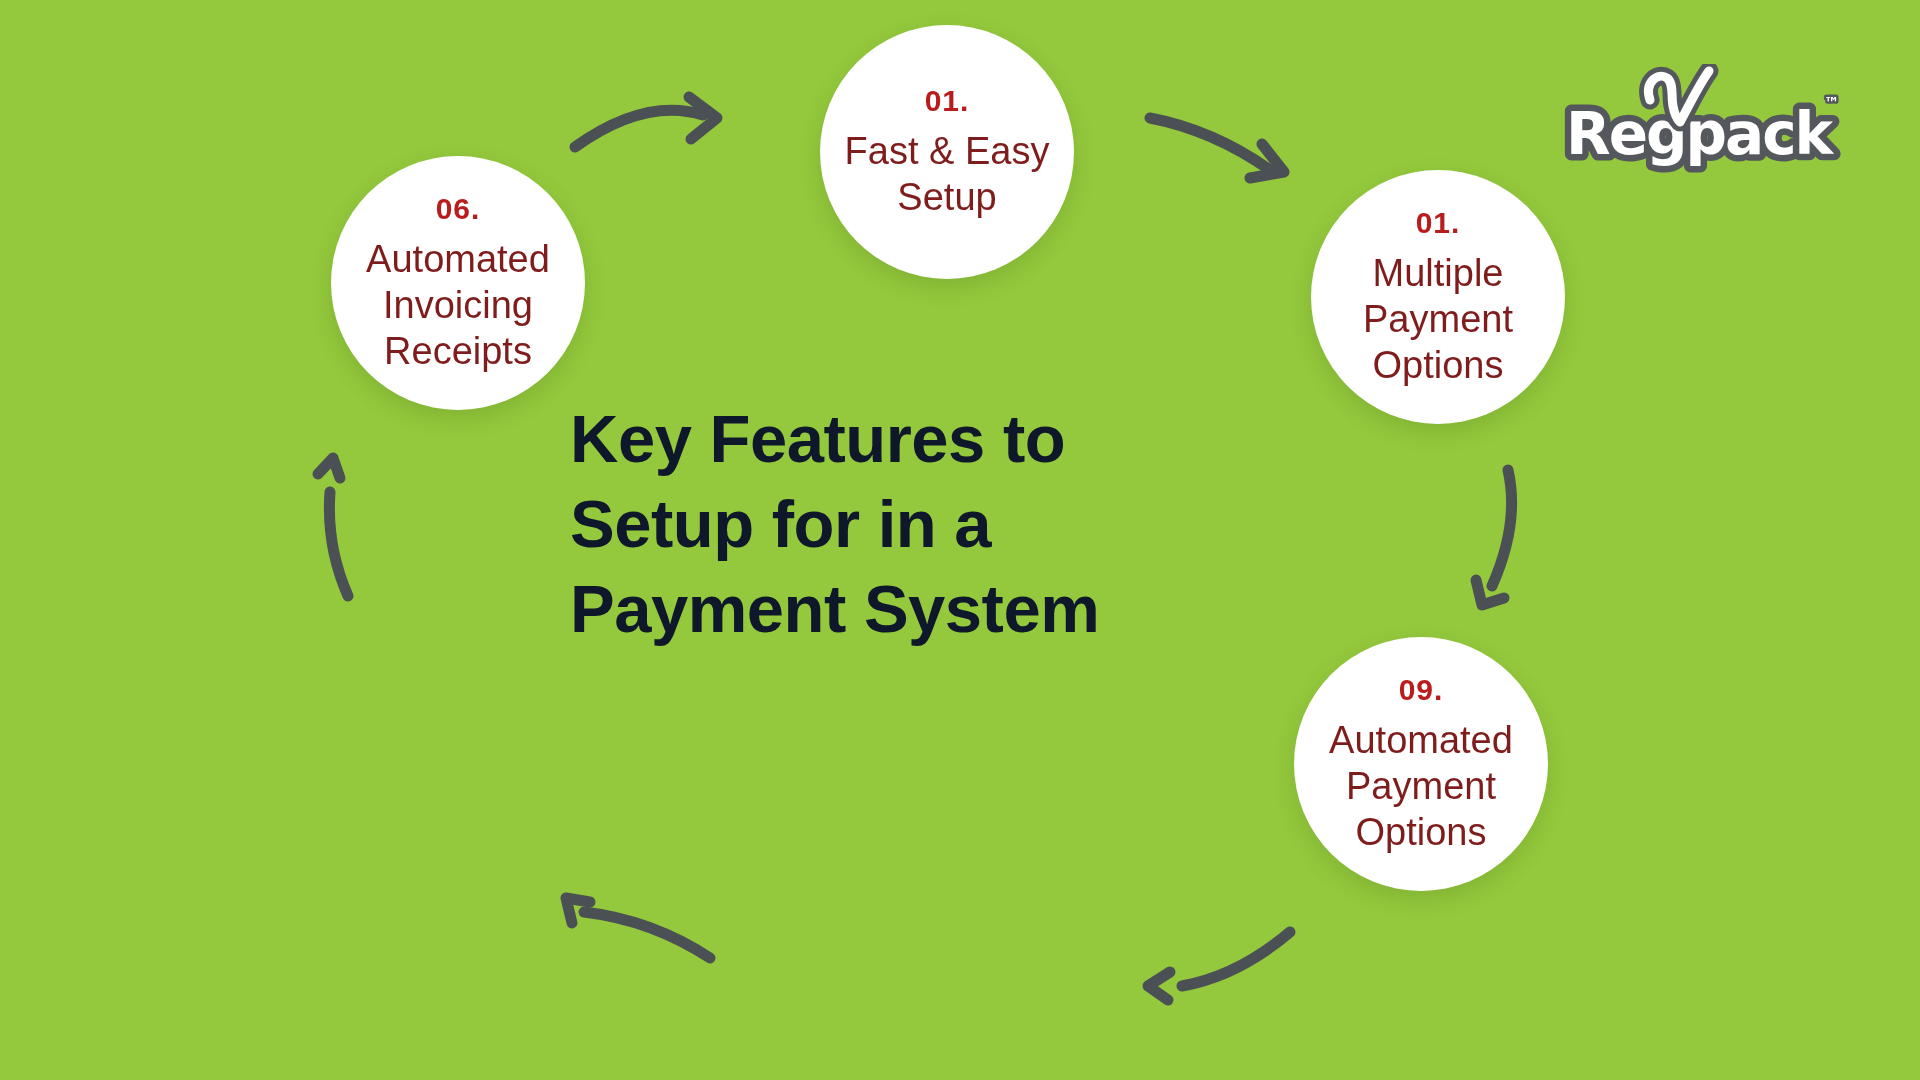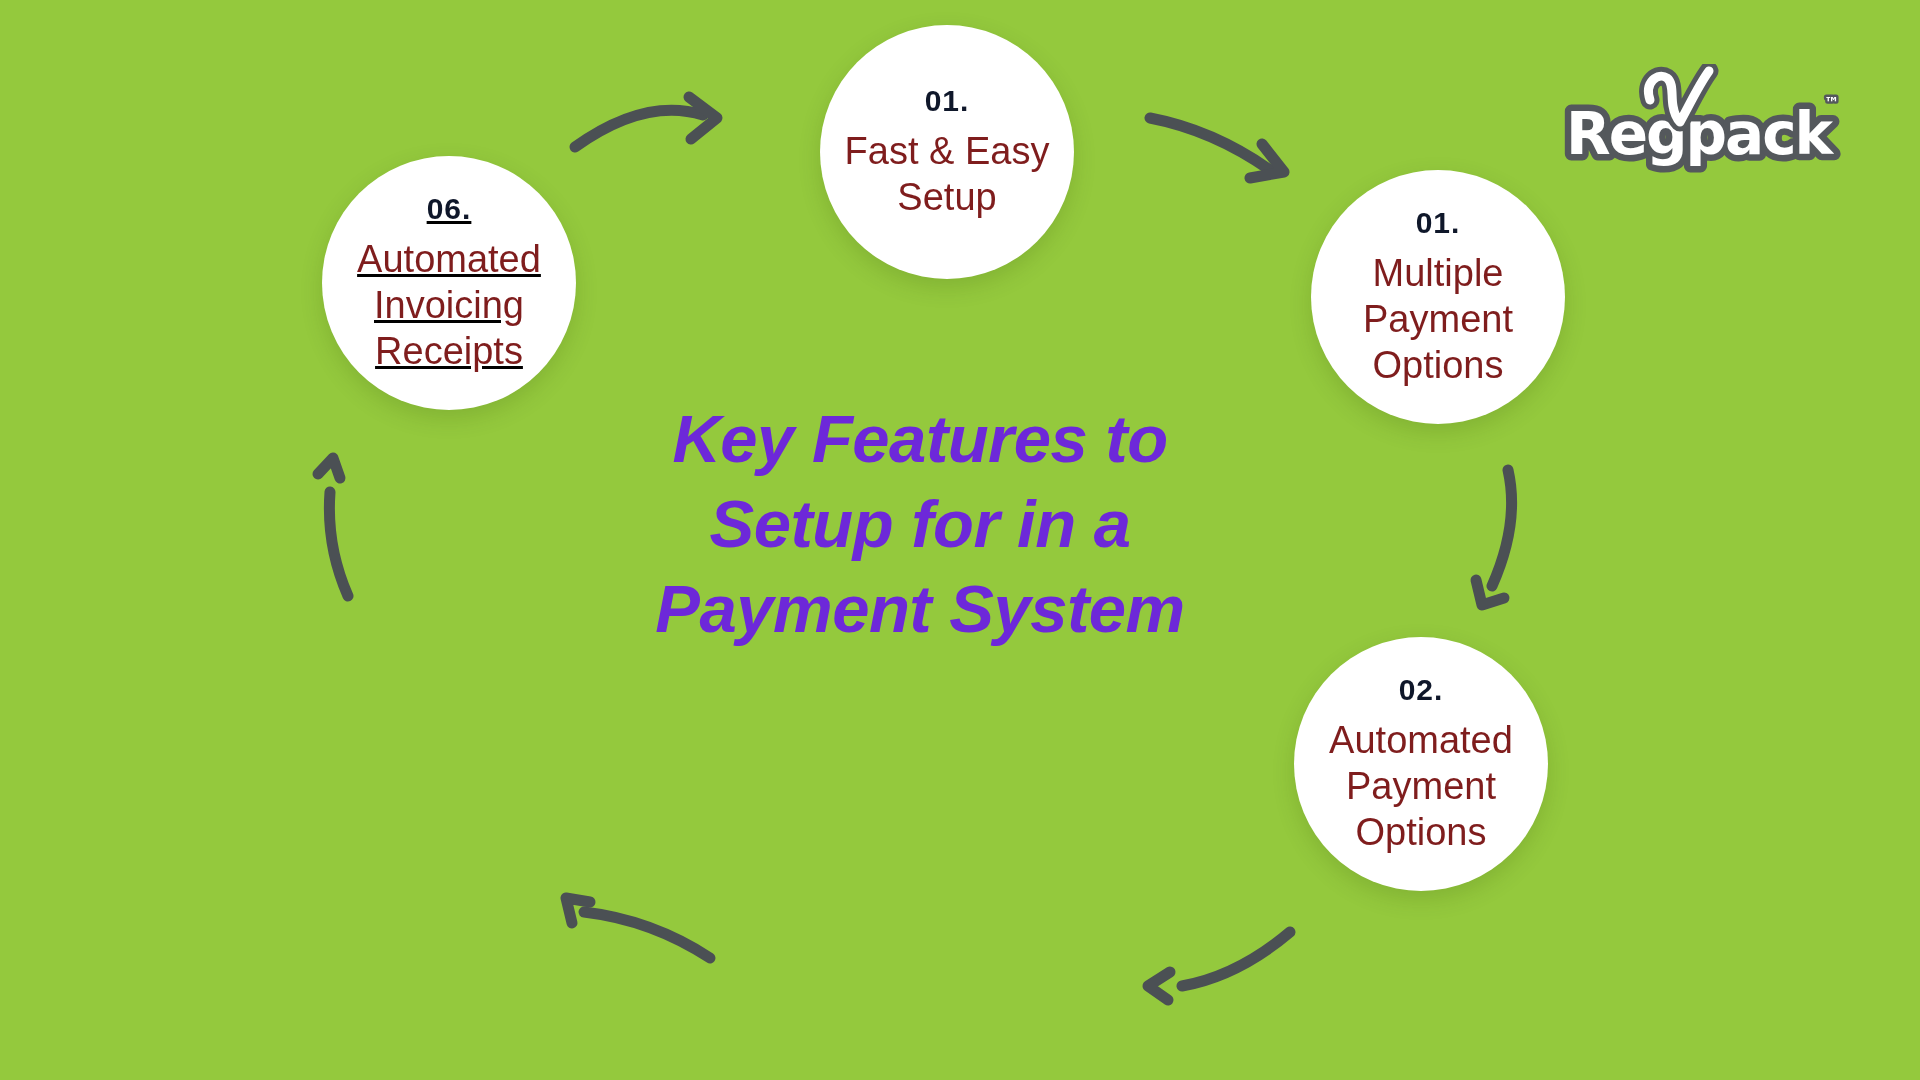--- a/index.html
+++ b/index.html
@@ -17,61 +17,59 @@
     position: relative;
     width: 1920px;
     height: 1080px;
     background: #94c93d;
   }
   .title {
     position: absolute;
     left: 570px;
     top: 396px;
     width: 700px;
-    text-align: center;
-    color: #6d28d9;
+    color: #0f172a;
     font-weight: 700;
     font-size: 67px;
     line-height: 85px;
     letter-spacing: -0.5px;
-    font-style: italic;
   }
   .circle {
     position: absolute;
     width: 254px;
     height: 254px;
     border-radius: 50%;
     background: #ffffff;
     box-shadow: 0 8px 22px rgba(50, 80, 10, 0.18);
     display: flex;
     flex-direction: column;
     align-items: center;
     justify-content: center;
     text-align: center;
   }
   .circle .num {
     font-weight: 700;
     font-size: 30px;
     letter-spacing: 1px;
-    color: #0f172a;
+    color: #b91c1c;
     margin-bottom: 10px;
   }
   .circle .label {
     font-weight: 300;
     font-size: 38px;
     line-height: 46px;
     color: #7f1d1d;
     white-space: pre-line;
   }
   .c01 { left: 820px; top: 25px;  }
   .c02 { left: 1311px; top: 170px; }
   .c03 { left: 1294px; top: 637px; }
   .c04 { left: 809px;  top: 801px; }
   .c05 { left: 284px;  top: 647px; }
-  .c06 { left: 322px;  top: 156px; text-decoration: underline; }
+  .c06 { left: 331px;  top: 156px; }
   .arrow {
     position: absolute;
   }
   .arrow path {
     fill: none;
     stroke: #4b5054;
     stroke-width: 11;
     stroke-linecap: round;
     stroke-linejoin: round;
   }
@@ -151,21 +149,21 @@
   </div>
 
   <div class="circle c02">
     <div class="num">01.</div>
     <div class="label">Multiple
 Payment
 Options</div>
   </div>
 
   <div class="circle c03">
-    <div class="num">02.</div>
+    <div class="num">09.</div>
     <div class="label">Automated
 Payment
 Options</div>
   </div>
 
 
 
   <div class="circle c06">
     <div class="num">06.</div>
     <div class="label">Automated

